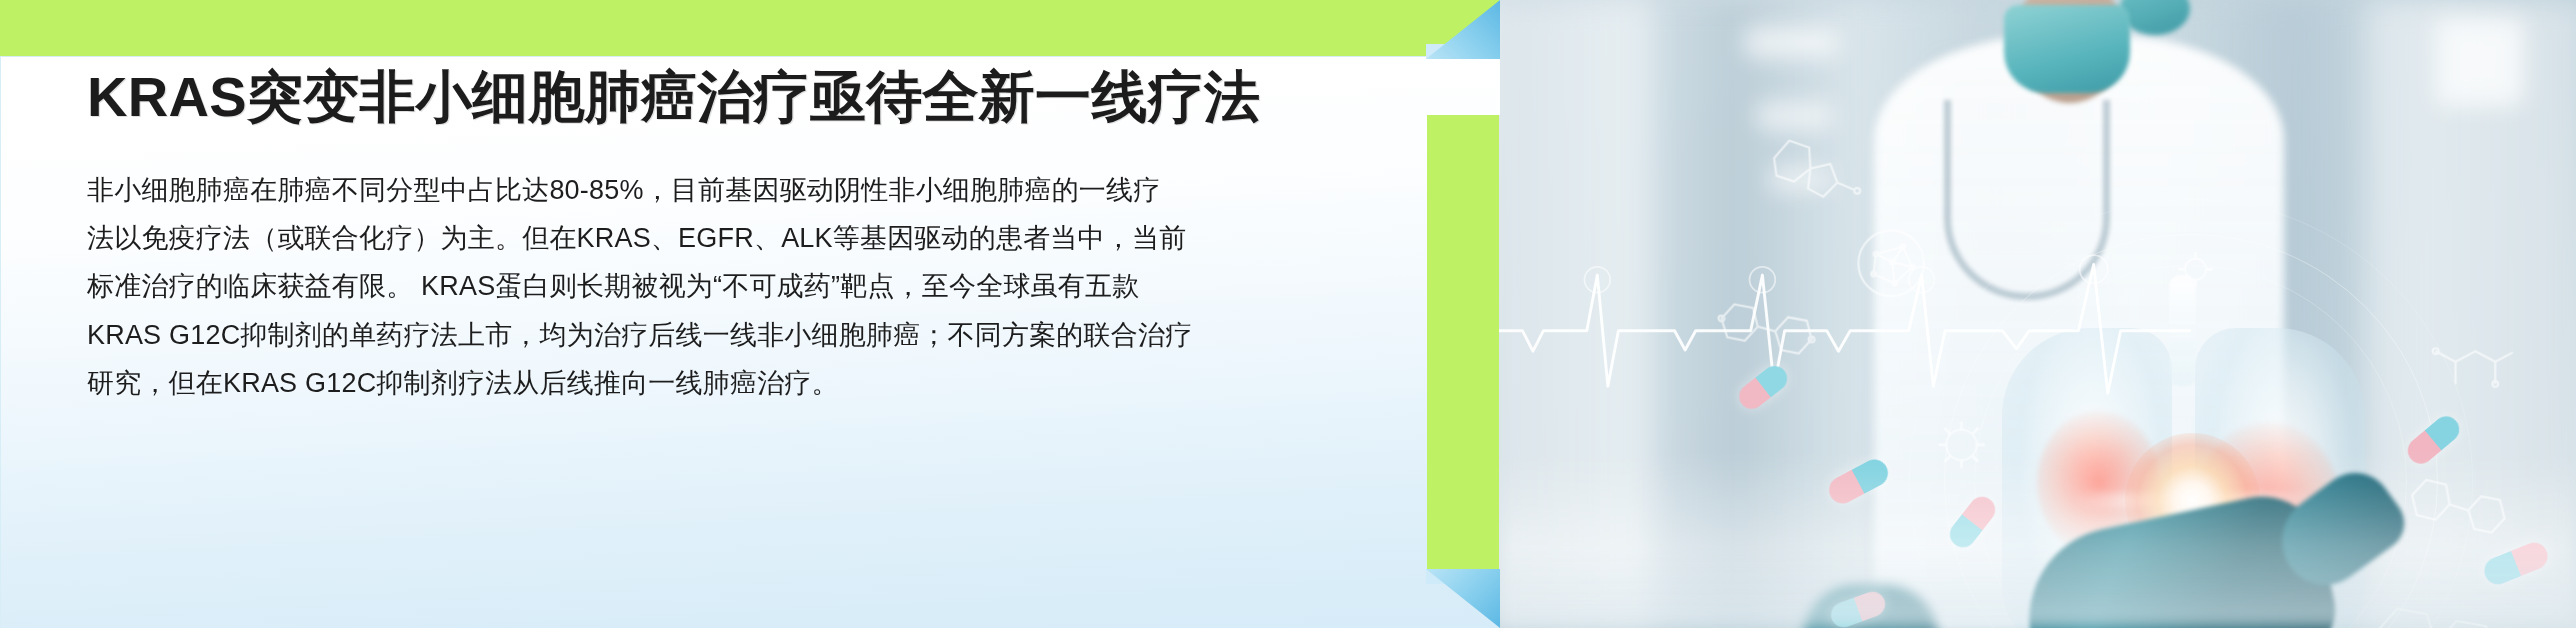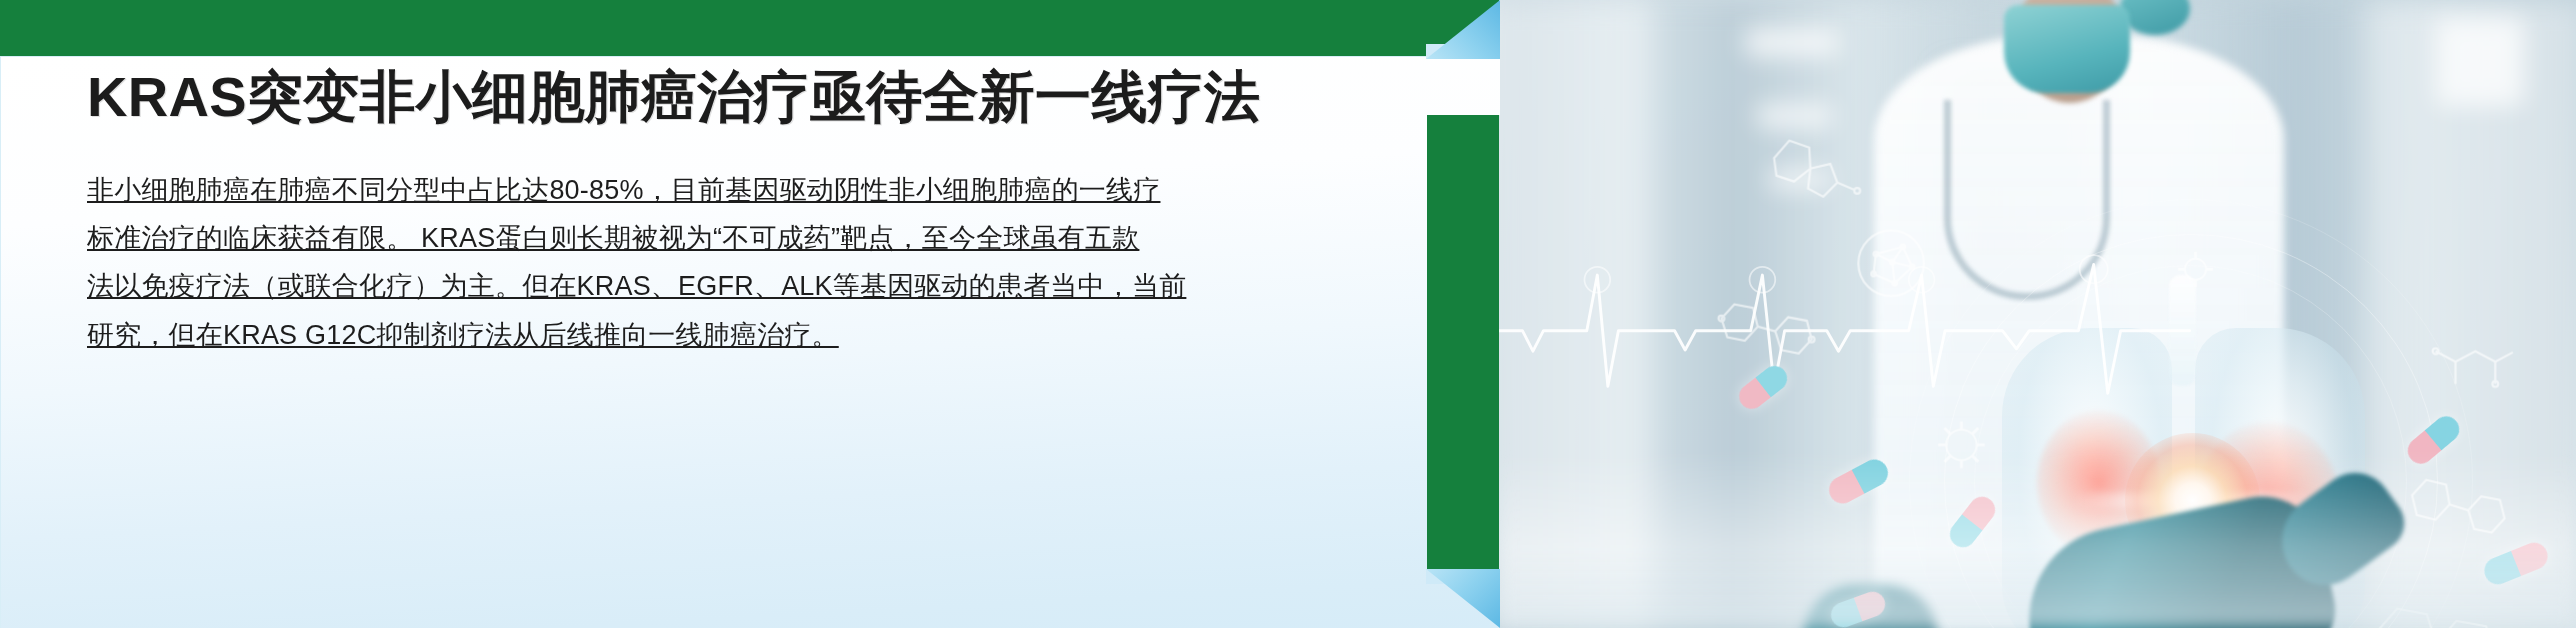--- a/index.html
+++ b/index.html
@@ -11,21 +11,21 @@
     width: 2576px;
     height: 628px;
     font-family: "Liberation Sans", "DejaVu Sans", sans-serif;
     overflow: hidden;
   }
 
   #stage {
     position: relative;
     width: 2576px;
     height: 628px;
-    background: #15803d;
+    background: #bef264;
     overflow: hidden;
   }
 
   
   #photo-panel {
     position: absolute;
     left: 1499px;
     top: 0;
     width: 1077px;
     height: 628px;
@@ -310,21 +310,21 @@
 
   #deck {
     margin: 40px 0 0 0;
     width: 1241px;
     font-size: 27px;
     line-height: 1.78;
     color: #1d1d1d;
     font-weight: 400;
     letter-spacing: 0.2px;
   }
-  #deck .ln { display: block; white-space: nowrap; text-decoration: underline; }
+  #deck .ln { display: block; white-space: nowrap; }
 </style>
 </head>
 <body>
 
 <div id="stage">
 
   <div id="photo-panel">
 
     <div class="corridor"></div>
 
@@ -504,20 +504,21 @@
   <div class="accent-strip top"></div>
   <div class="accent-strip bottom"></div>
   <div class="accent-tri top"></div>
   <div class="accent-tri bottom"></div>
 
   <div id="content">
     <h1 id="headline">KRAS突变非小细胞肺癌治疗亟待全新一线疗法</h1>
 
     <div id="deck">
       <span class="ln">非小细胞肺癌在肺癌不同分型中占比达80-85%，目前基因驱动阴性非小细胞肺癌的一线疗</span>
+      <span class="ln">法以免疫疗法（或联合化疗）为主。但在KRAS、EGFR、ALK等基因驱动的患者当中，当前</span>
       <span class="ln">标准治疗的临床获益有限。 KRAS蛋白则长期被视为“不可成药”靶点，至今全球虽有五款</span>
-      <span class="ln">法以免疫疗法（或联合化疗）为主。但在KRAS、EGFR、ALK等基因驱动的患者当中，当前</span>
+      <span class="ln">KRAS G12C抑制剂的单药疗法上市，均为治疗后线一线非小细胞肺癌；不同方案的联合治疗</span>
       <span class="ln">研究，但在KRAS G12C抑制剂疗法从后线推向一线肺癌治疗。</span>
     </div>
   </div>
 
 </div>
 
 
 </body></html>

